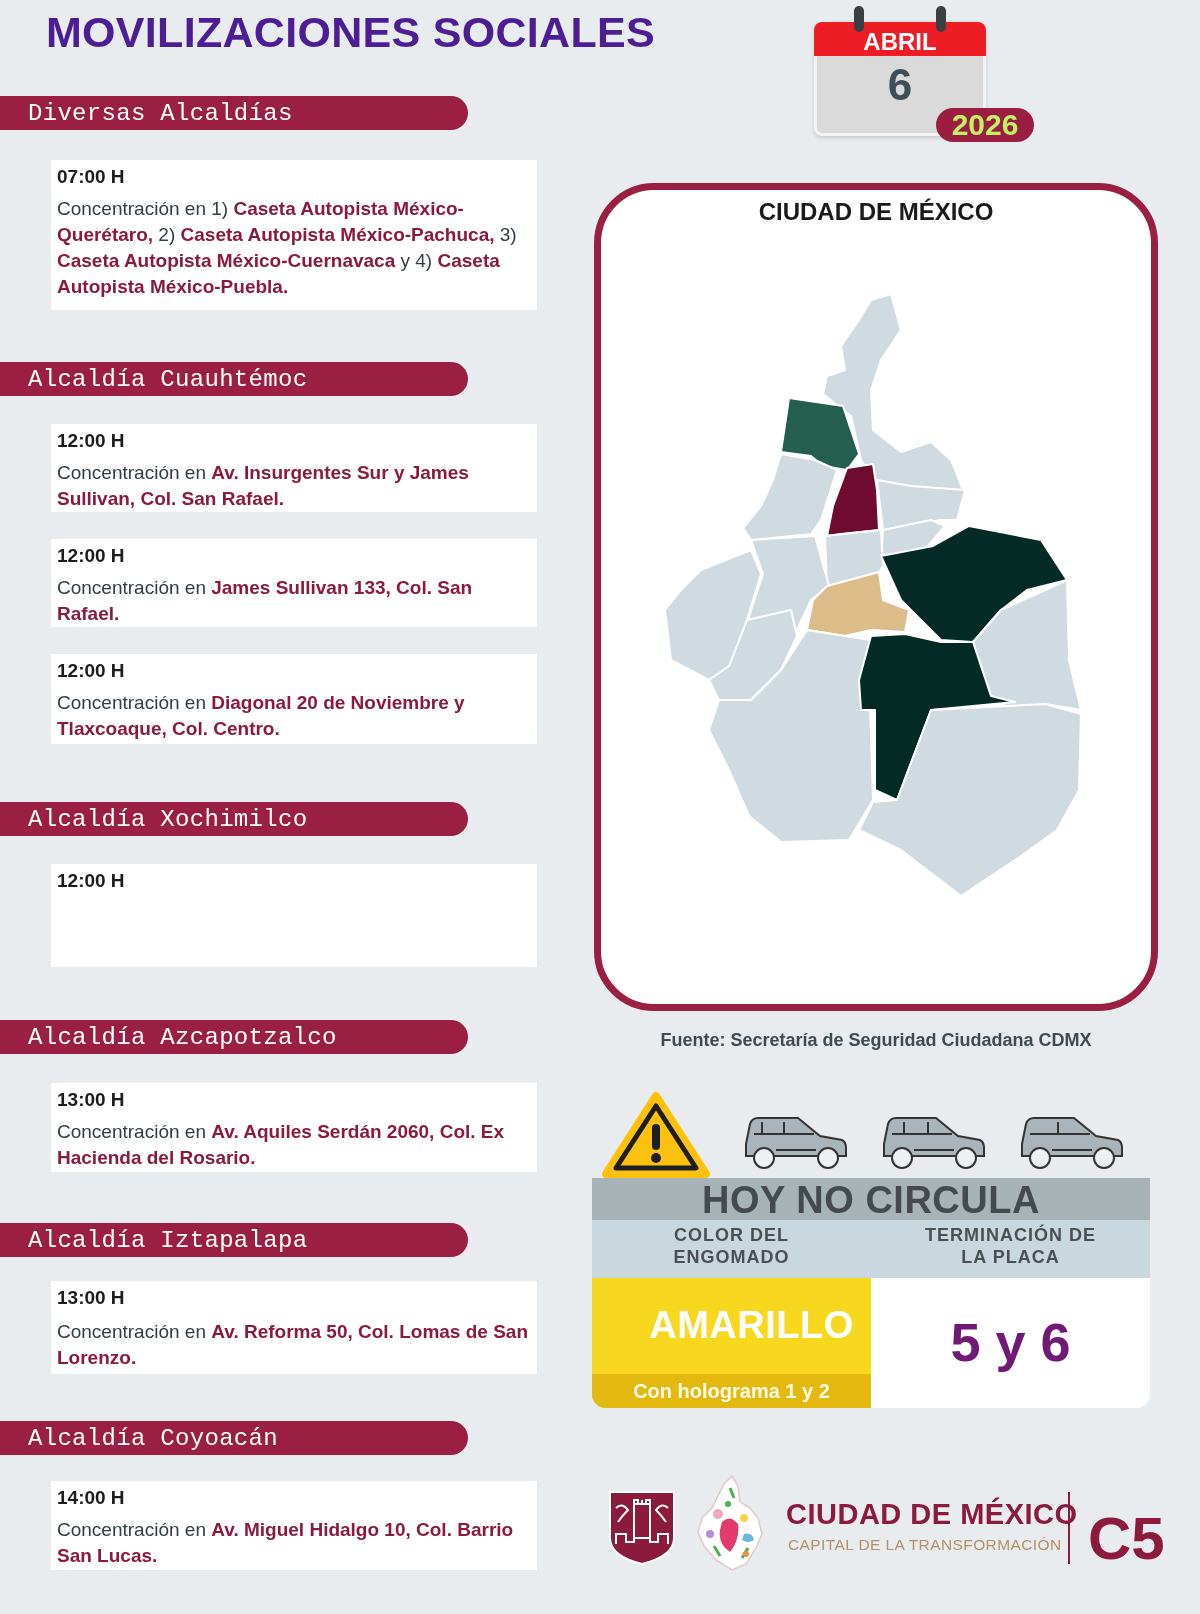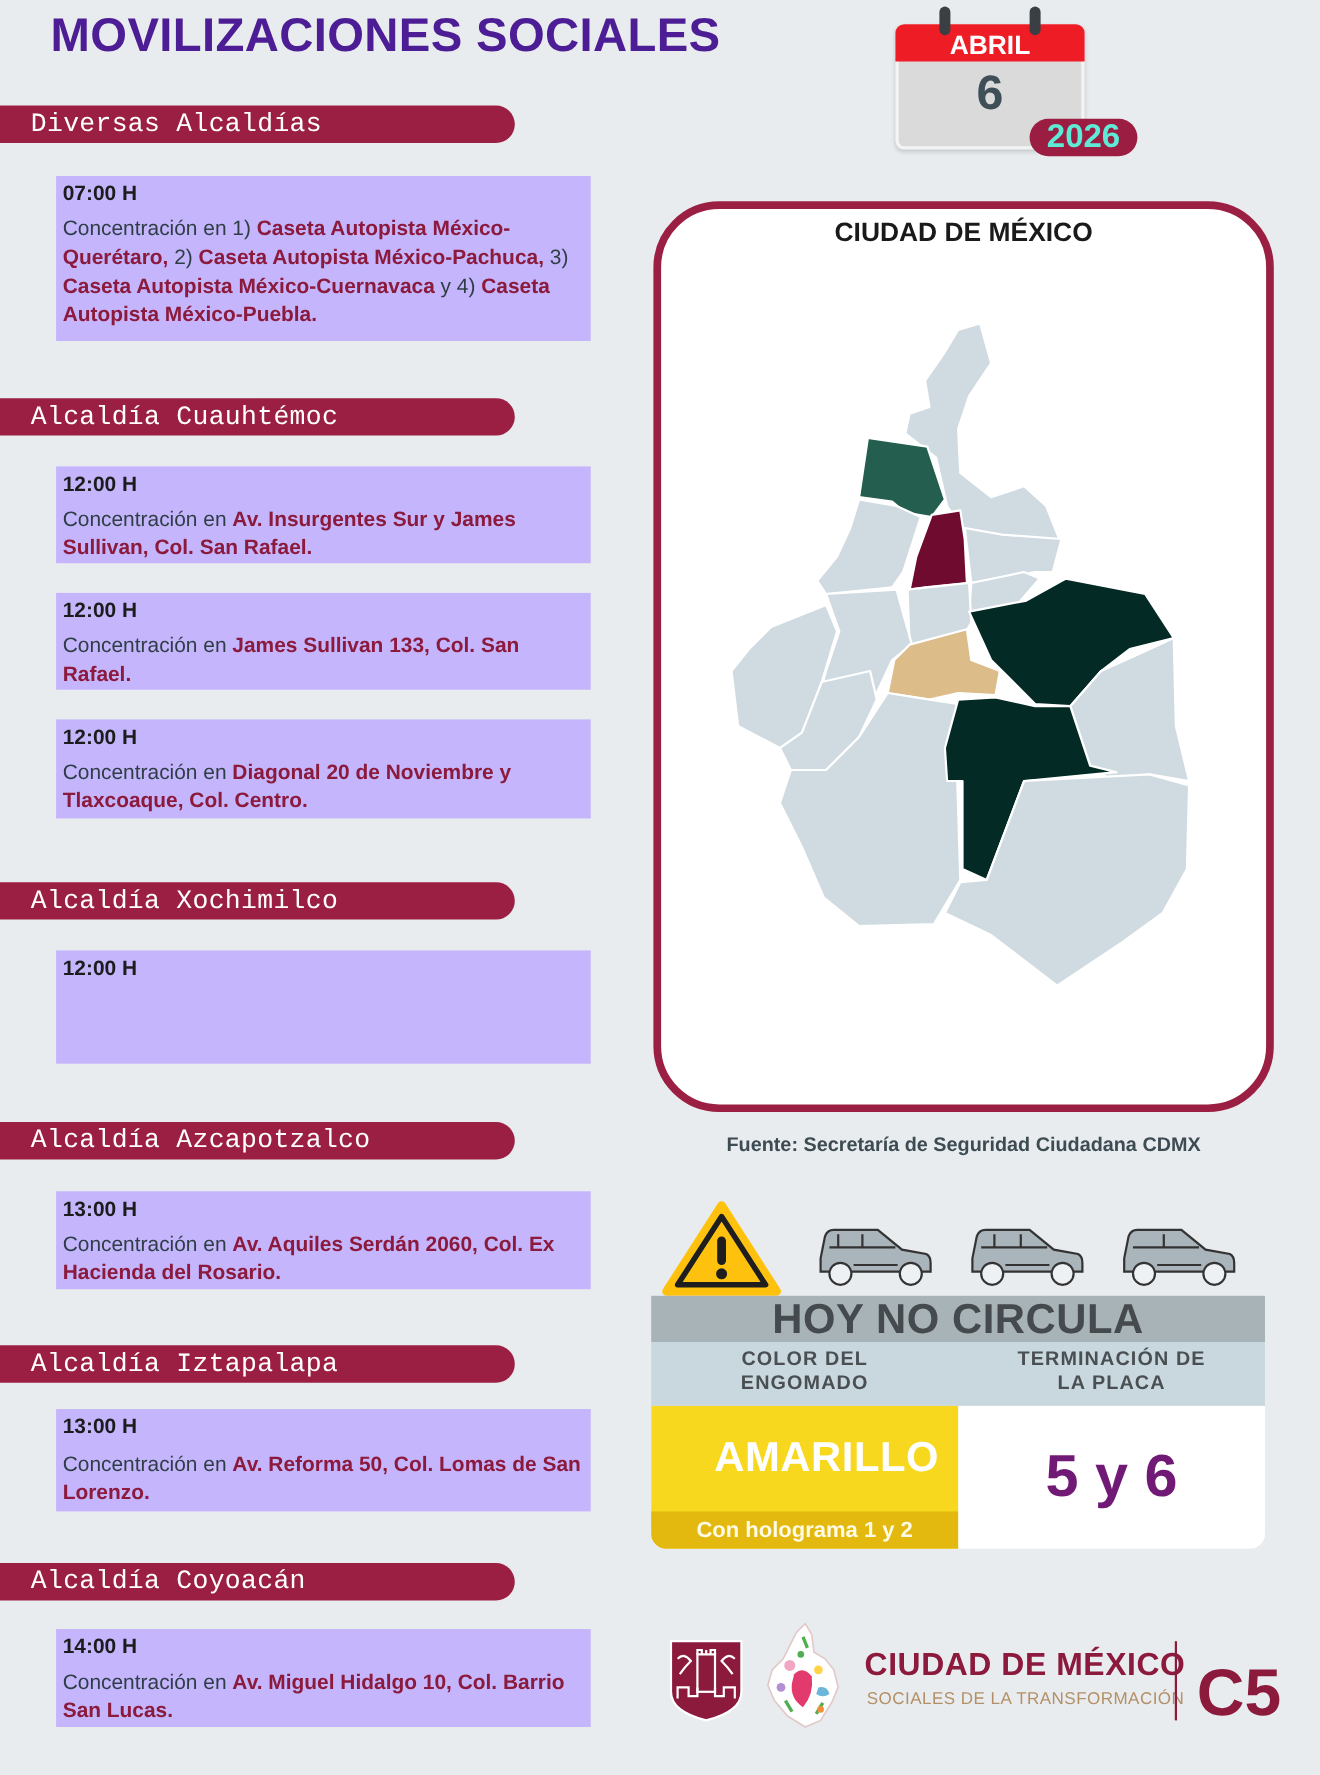--- a/index.html
+++ b/index.html
@@ -31,33 +31,33 @@
   .cal-ring {
     position: absolute; top: 2px; width: 10px; height: 26px;
     background: #3a3f43; border-radius: 5px;
   }
   .cal-day {
     position: absolute; left: 2px; top: 56px; width: 172px; text-align: center;
     font-size: 44px; font-weight: bold; color: #3f4f58;
   }
   .cal-year {
     position: absolute; left: 124px; top: 104px; width: 98px; height: 34px;
-    background: #9b1e42; border-radius: 18px; color: #5eead4; font-weight: bold;
+    background: #9b1e42; border-radius: 18px; color: #bef264; font-weight: bold;
     font-size: 30px; text-align: center; line-height: 34px;
   }
   
   .banner {
     position: absolute; left: 0; width: 468px; height: 34px;
     background: #9b1f42; border-radius: 0 18px 18px 0;
     color: #fff; font-size: 24px; line-height: 36px; padding-left: 28px;
     letter-spacing: 0.3px;
     font-family: Liberation Mono, monospace;
   }
   .card {
-    position: absolute; left: 51px; width: 486px; background: #c4b5fd;
+    position: absolute; left: 51px; width: 486px; background: #ffffff;
     padding: 6px 6px 8px 4px;
   }
   .card .time { font-size: 19px; font-weight: bold; color: #1c1c1c; margin-bottom: 8px; margin-left: 2px; }
   .card .desc { font-size: 19px; line-height: 26px; color: #2f3e46; margin-left: 2px; }
   .card .desc .kw { color: #2f3e46; }
   .card .desc .loc { color: #8b1a3c; font-weight: bold; }
   
   .map-frame {
     position: absolute; left: 594px; top: 183px; width: 564px; height: 828px;
     border: 7px solid #9b1f42; border-radius: 60px; background: #fff;
@@ -272,21 +272,21 @@
   <circle cx="24" cy="40" r="5" fill="#f2a6c4"></circle>
   <circle cx="50" cy="44" r="4" fill="#ffd24a"></circle>
   <circle cx="16" cy="60" r="4" fill="#b58fd6"></circle>
   <path d="M28 48 Q36 40 44 50 Q46 66 36 78 Q24 70 26 56 Z" fill="#e33a6d"></path>
   <path d="M50 60 Q58 58 60 66 Q54 70 48 66 Z" fill="#6bb6d9"></path>
   <path d="M36 14 L40 24 M20 72 L26 82 M54 74 L48 84" stroke="#4fae50" stroke-width="3"></path>
   <circle cx="34" cy="30" r="3" fill="#4fae50"></circle>
   <circle cx="52" cy="80" r="3" fill="#f28f3b"></circle>
 </svg>
 <div class="brand-main">CIUDAD DE MÉXICO</div>
-<div class="brand-sub">SOCIALES DE LA TRANSFORMACIÓN</div>
+<div class="brand-sub">CAPITAL DE LA TRANSFORMACIÓN</div>
 <div class="brand-div"></div>
 <div class="c5">C5</div>
 
 <style>
   .map-base { fill: #cfdbe1; }
   .map-azc { fill: #235e4e; }
   .map-cuau { fill: #6e0b2e; }
   .map-coy { fill: #dcbc88; }
   .map-iztapa { fill: #032a25; }
   .map-xochi { fill: #032a25; }

